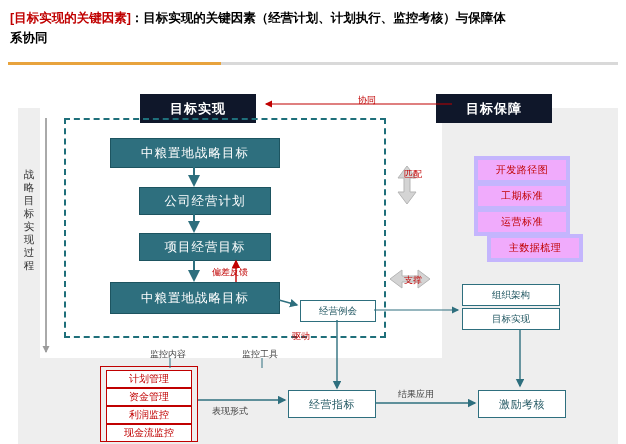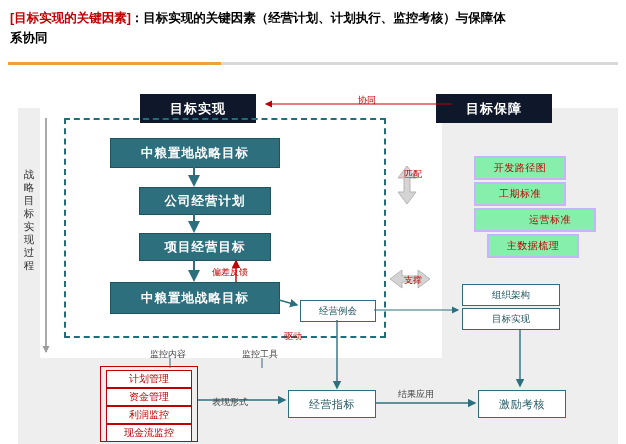--- a/index.html
+++ b/index.html
@@ -29,37 +29,37 @@
 
   
   .cap{position:absolute;height:29px;background:#0f172a;color:#fff;font-size:13px;font-weight:bold;display:flex;align-items:center;justify-content:center;letter-spacing:1px;}
   .cap-left{left:140px;top:94px;width:116px;}
   .cap-right{left:436px;top:94px;width:116px;}
 
   
   .dashed{position:absolute;left:64px;top:118px;width:318px;height:216px;border:2px dashed #1f6f7a;}
 
   
-  .tbox{position:absolute;background:#2e6f7e;color:#fff;font-size:12.5px;font-weight:bold;display:flex;align-items:center;justify-content:center;letter-spacing:1px;border:1px solid #1d5460;}
+  .tbox{position:absolute;background:#2e6f7e;color:#fff;font-size:12.5px;font-weight:normal;display:flex;align-items:center;justify-content:center;letter-spacing:1px;border:1px solid #1d5460;}
   .tb1{left:110px;top:138px;width:168px;height:28px;}
   .tb2{left:139px;top:187px;width:130px;height:26px;}
   .tb3{left:139px;top:233px;width:130px;height:26px;}
   .tb4{left:110px;top:282px;width:168px;height:30px;}
 
   
   .obox{position:absolute;border:1px solid #2e6f7e;background:#fff;color:#1f5560;font-size:9.5px;display:flex;align-items:center;justify-content:center;}
   .ob-meeting{left:300px;top:300px;width:74px;height:20px;}
   .ob-org{left:462px;top:284px;width:96px;height:20px;}
   .ob-conf{left:462px;top:308px;width:96px;height:20px;}
 
   
-  .rbox{position:absolute;border:2px solid #c4b5fd;background:#86efac;color:#c00000;font-size:10px;display:flex;align-items:center;justify-content:center;letter-spacing:.5px;}
+  .rbox{position:absolute;border:4px solid #c4b5fd;background:#f0abfc;color:#c00000;font-size:10px;display:flex;align-items:center;justify-content:center;letter-spacing:.5px;}
   .rb1{left:474px;top:156px;width:88px;height:20px;}
   .rb2{left:474px;top:182px;width:88px;height:20px;}
-  .rb3{left:474px;top:208px;width:88px;height:20px;padding-left:30px;}
+  .rb3{left:474px;top:208px;width:88px;height:20px;}
   .rb4{left:487px;top:234px;width:88px;height:20px;}
 
   
   .redlist{position:absolute;left:100px;top:366px;width:96px;height:74px;border:1px solid #c00000;}
   .rl-item{position:absolute;left:106px;width:84px;height:16px;border:1px solid #c00000;background:#fff;color:#c00000;font-size:10px;display:flex;align-items:center;justify-content:center;}
   .rl1{top:370px;} .rl2{top:388px;} .rl3{top:406px;} .rl4{top:424px;text-align:right;}
 
   
   .bbox{position:absolute;border:1px solid #2e6f7e;background:#fff;color:#1f5560;font-size:11px;display:flex;align-items:center;justify-content:center;letter-spacing:.5px;}
   .bb-kpi{left:288px;top:390px;width:86px;height:26px;}
@@ -162,19 +162,19 @@
     <path d="M46,118 L46,352" fill="none" stroke="#555" stroke-width="1" marker-end="url(#arrG)"></path>
 
     <line x1="170" y1="358" x2="170" y2="368" stroke="#2e6f7e" stroke-width="1"></line>
     <line x1="262" y1="358" x2="262" y2="368" stroke="#2e6f7e" stroke-width="1"></line>
   </svg>
 
   <div class="lbl" style="left:358px;top:94px;">协同</div>
   <div class="lbl" style="left:404px;top:168px;">匹配</div>
   <div class="lbl" style="left:212px;top:266px;">偏差反馈</div>
   <div class="lbl" style="left:404px;top:274px;">支撑</div>
-  <div class="lbl" style="left:284px;top:330px;">驱动</div>
+  <div class="lbl" style="left:292px;top:330px;">驱动</div>
   <div class="lbl-dark" style="left:150px;top:348px;">监控内容</div>
   <div class="lbl-dark" style="left:242px;top:348px;">监控工具</div>
-  <div class="lbl-dark" style="left:212px;top:396px;">表现形式</div>
+  <div class="lbl-dark" style="left:212px;top:405px;">表现形式</div>
   <div class="lbl-dark" style="left:398px;top:388px;">结果应用</div>
 
 </div>
 
 </body></html>

